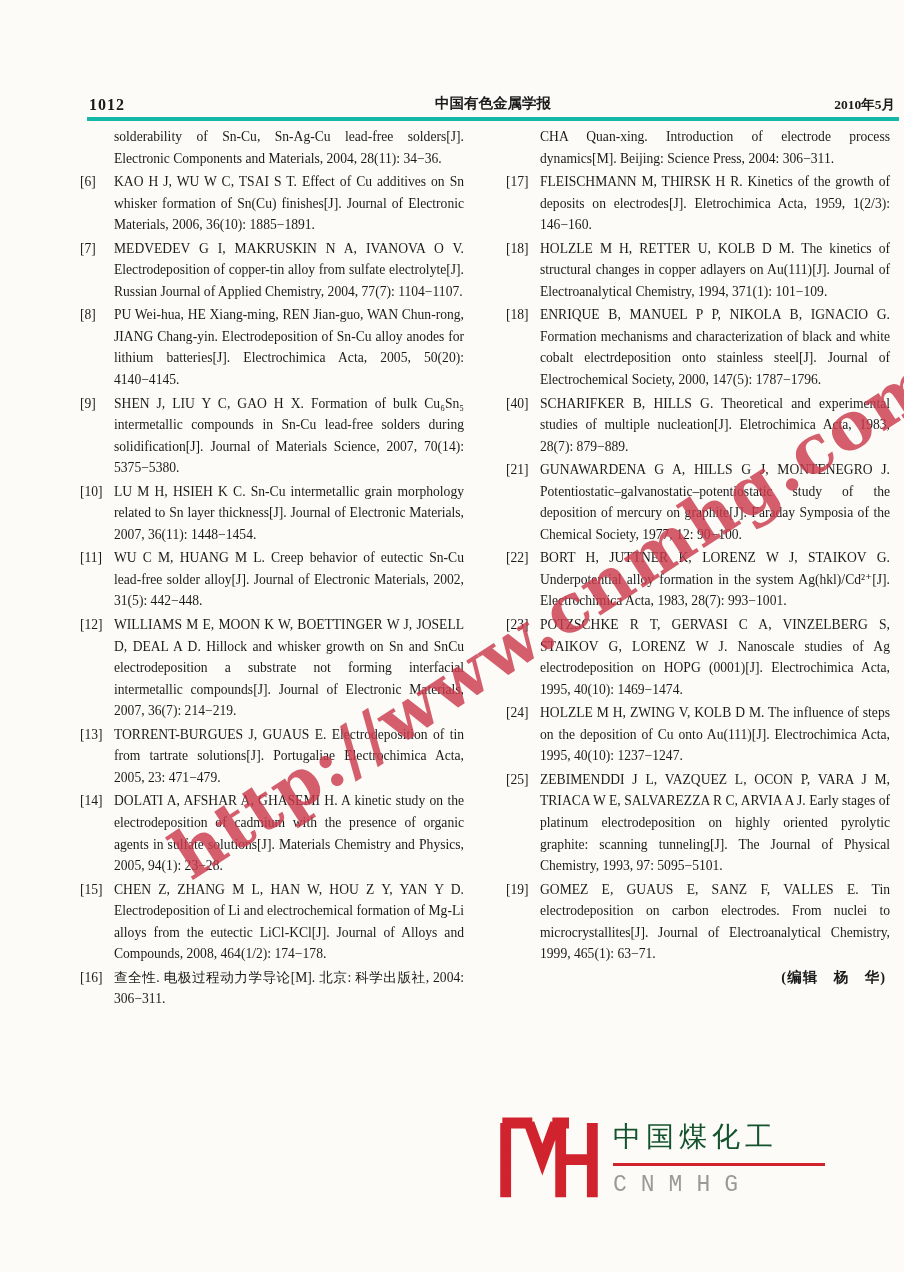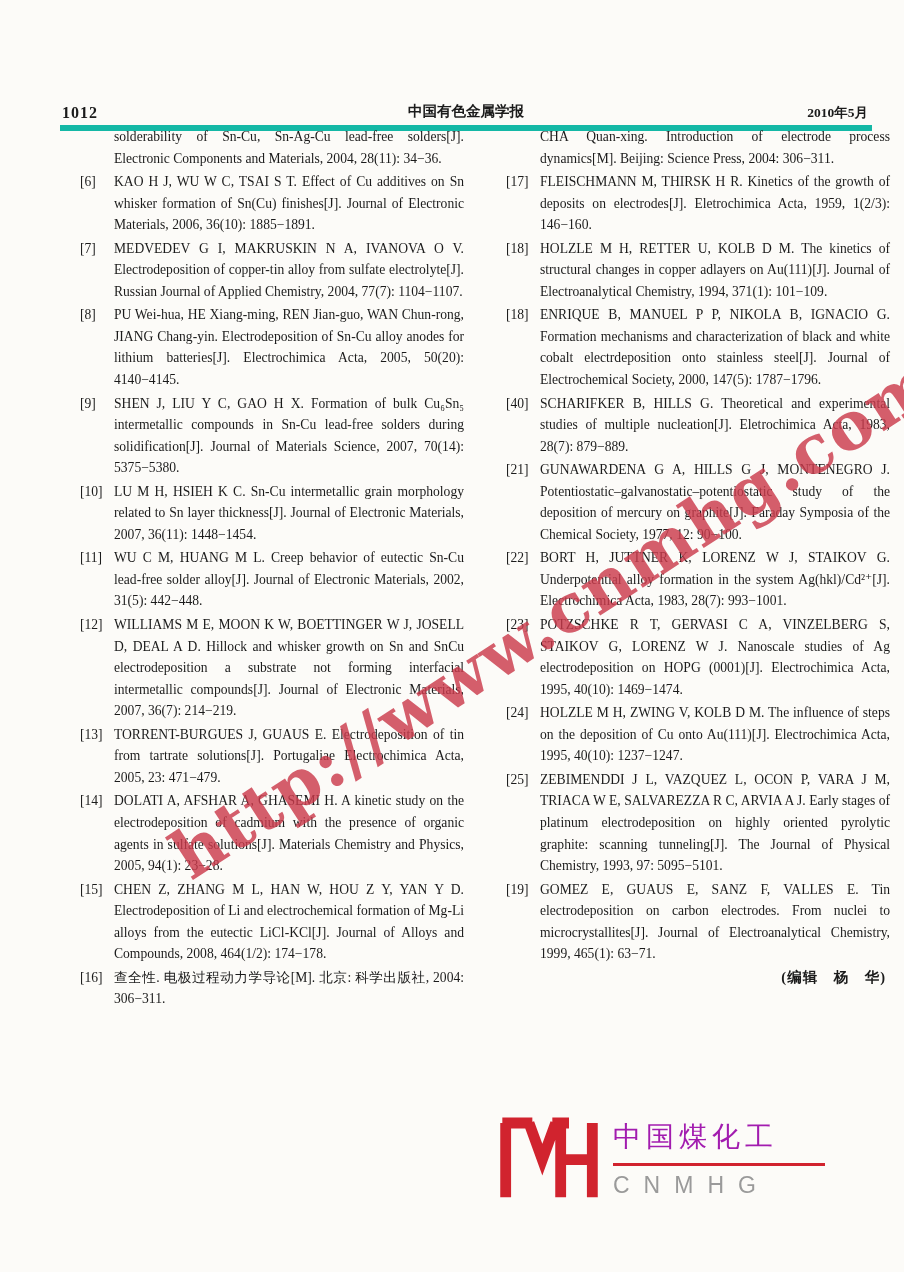--- a/index.html
+++ b/index.html
@@ -4,23 +4,22 @@
 <style>
   html,body{margin:0;padding:0;}
   body{
     width:904px;height:1272px;position:relative;overflow:hidden;
     background:#fcfbf8;
     font-family:"Liberation Serif","DejaVu Serif",serif;
     color:#1b1b1b;
   }
   
   .header{
-    position:absolute;left:60px;top:90px;width:812px;height:27px;
-    border-bottom:6px solid #14b8a6;
-    margin-top:8px;
+    position:absolute;left:87px;top:90px;width:812px;height:27px;
+    border-bottom:4px solid #14b8a6;
   }
   .page-num{position:absolute;left:2px;bottom:3px;font-size:16px;font-weight:bold;letter-spacing:1px;}
   .journal{position:absolute;left:0;right:0;bottom:4px;text-align:center;font-size:14.5px;font-weight:bold;}
   .issue{position:absolute;right:4px;bottom:3px;font-size:13.5px;font-weight:bold;}
   
   .col{position:absolute;top:124px;width:388px;font-size:13.6px;line-height:21.55px;text-align:justify;}
   .col-left{left:78px;}
   .col-right{left:504px;}
   .ref{position:relative;padding-left:34px;margin:2px;}
   .ref .num{position:absolute;left:0;top:0;}
@@ -38,28 +37,28 @@
     pointer-events:none;z-index:5;
     font-family:"DejaVu Serif","Liberation Serif",serif;
   }
   
   .logo{
     position:absolute;left:499px;top:1112px;display:flex;align-items:center;z-index:2;
   }
   .logo-mark{width:100px;height:92px;flex:0 0 auto;}
   .logo-text{margin-left:14px;width:215px;}
   .logo-cn{
-    font-size:28px;color:#a21caf;letter-spacing:5px;
+    font-size:28px;color:#14532d;letter-spacing:5px;
     font-family:"Liberation Sans","DejaVu Sans",sans-serif;font-weight:500;
     white-space:nowrap;
   }
   .logo-rule{height:3px;background:#d1232e;margin:7px 0 6px 0;width:212px;}
   .logo-en{
     font-size:23px;color:#9a9a9a;letter-spacing:14px;
-    font-family:Liberation Sans, sans-serif;
+    font-family:Liberation Mono, monospace;
     white-space:nowrap;
   }
 </style>
 </head>
 <body>
 
 <div class="header">
   <span class="page-num">1012</span>
   <span class="journal">中国有色金属学报</span>
   <span class="issue">2010年5月</span>

